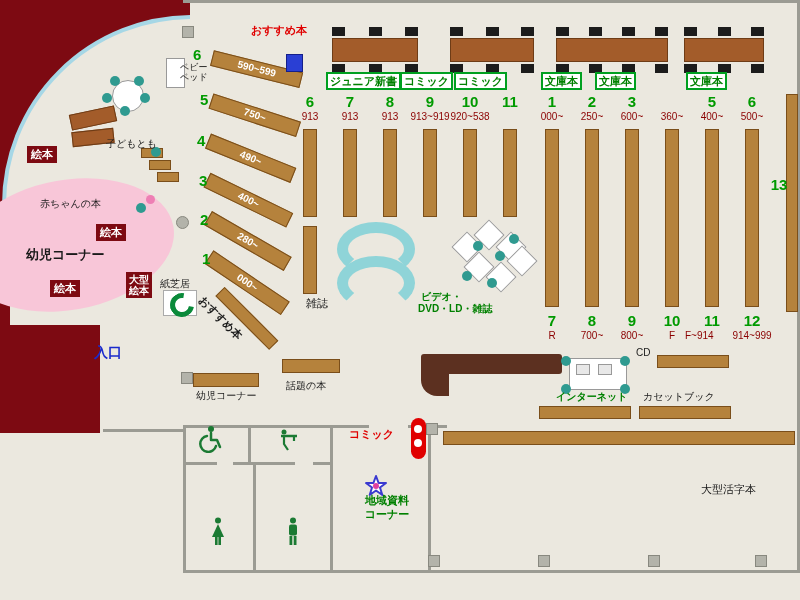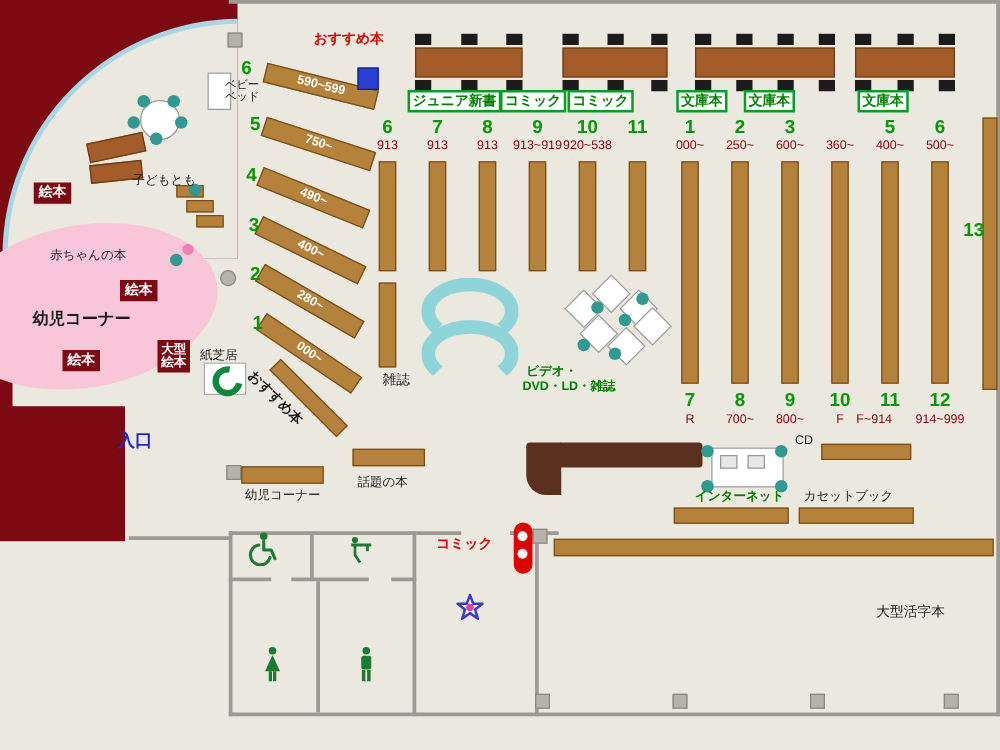--- a/index.html
+++ b/index.html
@@ -108,20 +108,24 @@
   <div class="lbl" style="left:643px;top:390px;font-size:10px">カセットブック</div>
   <div class="shelf" style="left:539px;top:406px;width:92px;height:13px"></div>
   <div class="shelf" style="left:639px;top:406px;width:92px;height:13px"></div>
 
   <div class="shelf" style="left:443px;top:431px;width:352px;height:14px"></div>
 
   <svg class="abs" style="left:364px;top:474px;z-index:6" width="24" height="24" viewBox="0 0 24 24">
     <polygon points="12,2 14.6,9 22,9 16,13.5 18.3,21 12,16.5 5.7,21 8,13.5 2,9 9.4,9" fill="#ffffff" stroke="#3a3ad0" stroke-width="2" stroke-linejoin="round"></polygon>
     <circle cx="12" cy="12" r="3" fill="#e040a0"></circle>
   </svg>
+  <div class="abs" style="left:347px;top:493px;width:80px;text-align:center;z-index:6">
+    <div class="glabel" style="font-size:11px;line-height:14px">地域資料</div>
+    <div class="glabel" style="font-size:11px;line-height:14px">コーナー</div>
+  </div>
 
   <div class="lbl" style="left:701px;top:482px">大型活字本</div>
 
   <div class="shelf" style="left:786px;top:94px;width:12px;height:218px"></div>
   <div class="lbl num-green" style="left:764px;top:176px;width:30px;text-align:center">13</div>
 
   <svg class="abs" style="left:197px;top:425px;z-index:6" width="26" height="28" viewBox="0 0 26 28">
     <circle cx="14" cy="4" r="3" fill="#1b7a33"></circle>
     <path d="M14 8 L14 15 L20 15 L23 22" stroke="#1b7a33" stroke-width="2.5" fill="none" stroke-linecap="round" stroke-linejoin="round"></path>
     <path d="M10 11 A8 8 0 1 0 19 21" stroke="#1b7a33" stroke-width="2.5" fill="none" stroke-linecap="round"></path>

